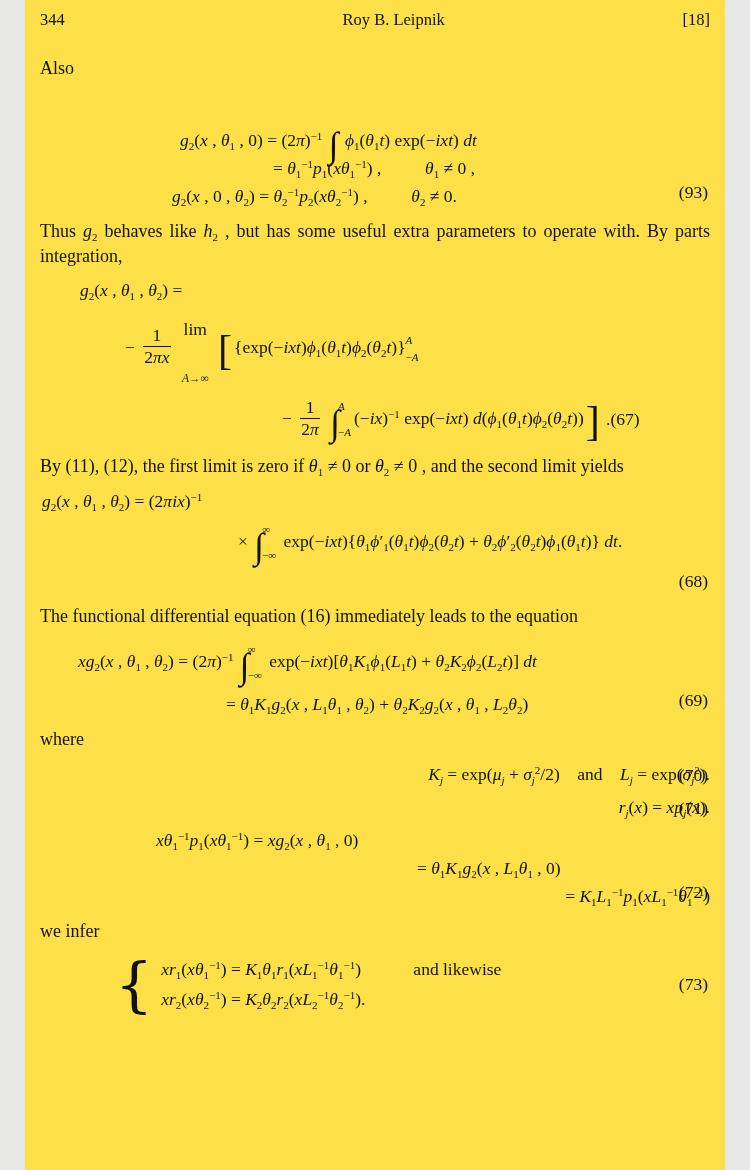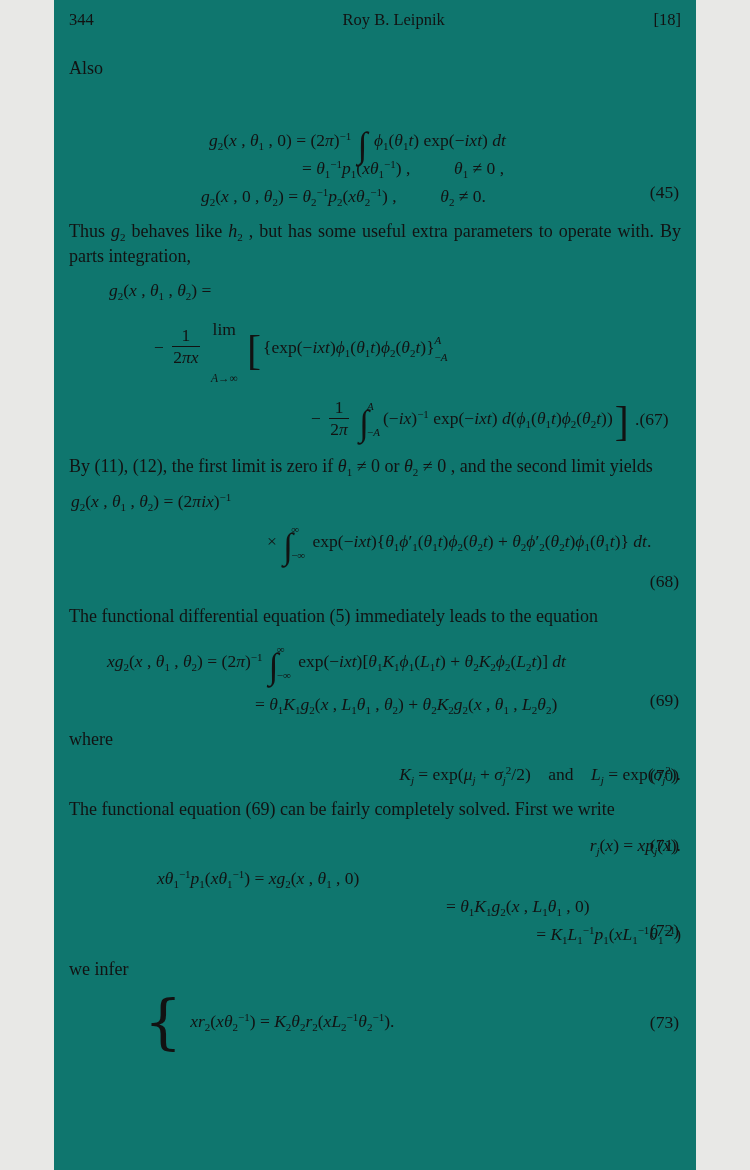--- a/index.html
+++ b/index.html
@@ -1,18 +1,18 @@
 <!DOCTYPE html>
 <html><head>
 <meta charset="utf-8">
 <style>
   html,body{margin:0;padding:0;background:#e8e8e6;}
   .page{
-    width:642px;height:1170px;box-sizing:border-box;
-    margin:0 auto;background:#0f766e;color:#121212;
+    width:700px;height:1170px;box-sizing:border-box;
+    margin:0 auto;background:#fde047;color:#121212;
     font-family:"Liberation Serif","DejaVu Serif",serif;
     padding:10px 15px 6px 15px;overflow:hidden;
   }
   
   .pagehead{display:flex;justify-content:space-between;align-items:baseline;
     font-size:16.5px;margin-bottom:26px;}
   .pagehead .rh{margin-left:40px;}
   
   .para{font-size:18px;line-height:1.42;text-align:justify;margin:10px 0;}
   .para i{font-style:italic;}
@@ -48,21 +48,21 @@
   #eq67{margin-top:6px;}
   #eq67 .intro{margin-left:40px;}
   #eq67 .l1{margin-left:85px;margin-top:16px;}
   #eq67 .l2{margin-left:242px;margin-top:18px;}
   #eq68 .l1{margin-left:2px;}
   #eq68 .l2{margin-left:198px;margin-top:10px;}
   #eq68 .numline{text-align:right;margin:2px 2px 0 0;}
   #eq69 .l1{margin-left:38px;}
   #eq69 .l2{margin-left:186px;margin-top:10px;margin-bottom:2px;}
   .eq.center{text-align:right;}
-  #eq72 .l1{margin-left:88px;}
+  #eq72 .l1{margin-left:116px;}
   #eq72 .l2{margin-left:377px;}
   #eq72 .l3{margin-left:377px;margin-bottom:2px;text-align:right;}
   #eq73{margin-left:75px;margin-top:14px;}
   .caseswrap{display:flex;align-items:center;}
   .brace{font-size:60px;line-height:0.85;font-weight:400;margin-right:8px;
        font-family:"DejaVu Serif",serif;}
   .cases{display:flex;flex-direction:column;gap:9px;font-size:17.5px;white-space:nowrap;}
   .cline .side{margin-left:48px;font-style:normal;}
 </style>
 </head>
@@ -75,21 +75,21 @@
     <span class="rh">Roy B. Leipnik</span>
     <span>[18]</span>
   </div>
 
   <p class="para">Also</p>
 
   <div class="eq" id="eq66">
     <div class="line l1"><i>g</i><sub>2</sub>(<i>x</i> , <i>θ</i><sub>1</sub> , 0) = (2<i>π</i>)<sup>−1</sup> <span class="int">∫</span> <i>ϕ</i><sub>1</sub>(<i>θ</i><sub>1</sub><i>t</i>) exp(−<i>ixt</i>) <i>dt</i></div>
     <div class="line l2">= <i>θ</i><sub>1</sub><sup>−1</sup><i>p</i><sub>1</sub>(<i>x</i><i>θ</i><sub>1</sub><sup>−1</sup>) ,   <i>θ</i><sub>1</sub> ≠ 0 ,</div>
     <div class="line l3"><i>g</i><sub>2</sub>(<i>x</i> , 0 , <i>θ</i><sub>2</sub>) = <i>θ</i><sub>2</sub><sup>−1</sup><i>p</i><sub>2</sub>(<i>x</i><i>θ</i><sub>2</sub><sup>−1</sup>) ,   <i>θ</i><sub>2</sub> ≠ 0.</div>
-    <span class="eqnum bot">(45)</span>
+    <span class="eqnum bot">(93)</span>
   </div>
 
   <p class="para">Thus <i>g</i><sub>2</sub> behaves like <i>h</i><sub>2</sub> , but has some useful extra parameters to operate with. By parts integration,</p>
 
   <div class="eq" id="eq67">
     <div class="line intro"><i>g</i><sub>2</sub>(<i>x</i> , <i>θ</i><sub>1</sub> , <i>θ</i><sub>2</sub>) =</div>
     <div class="line l1">− <span class="frac">
           <span class="fn">1</span>
           <span class="fd">2<i>πx</i></span>
         </span> <span class="lim">
@@ -114,39 +114,38 @@
 
   <div class="eq" id="eq68">
     <div class="line l1"><i>g</i><sub>2</sub>(<i>x</i> , <i>θ</i><sub>1</sub> , <i>θ</i><sub>2</sub>) = (2<i>πix</i>)<sup>−1</sup></div>
     <div class="line l2">× <span class="int">∫</span><span class="stack ilim">
           <span>∞</span>
           <span>−∞</span>
         </span> exp(−<i>ixt</i>){<i>θ</i><sub>1</sub><i>ϕ</i>′<sub>1</sub>(<i>θ</i><sub>1</sub><i>t</i>)<i>ϕ</i><sub>2</sub>(<i>θ</i><sub>2</sub><i>t</i>) + <i>θ</i><sub>2</sub><i>ϕ</i>′<sub>2</sub>(<i>θ</i><sub>2</sub><i>t</i>)<i>ϕ</i><sub>1</sub>(<i>θ</i><sub>1</sub><i>t</i>)} <i>dt</i>.</div>
     <div class="numline">(68)</div>
   </div>
 
-  <p class="para">The functional differential equation (5) immediately leads to the equation</p>
+  <p class="para">The functional differential equation (16) immediately leads to the equation</p>
 
   <div class="eq" id="eq69">
     <div class="line l1"><i>xg</i><sub>2</sub>(<i>x</i> , <i>θ</i><sub>1</sub> , <i>θ</i><sub>2</sub>) = (2<i>π</i>)<sup>−1</sup> <span class="int">∫</span><span class="stack ilim">
           <span>∞</span>
           <span>−∞</span>
         </span> exp(−<i>ixt</i>)[<i>θ</i><sub>1</sub><i>K</i><sub>1</sub><i>ϕ</i><sub>1</sub>(<i>L</i><sub>1</sub><i>t</i>) + <i>θ</i><sub>2</sub><i>K</i><sub>2</sub><i>ϕ</i><sub>2</sub>(<i>L</i><sub>2</sub><i>t</i>)] <i>dt</i></div>
     <div class="line l2">= <i>θ</i><sub>1</sub><i>K</i><sub>1</sub><i>g</i><sub>2</sub>(<i>x</i> , <i>L</i><sub>1</sub><i>θ</i><sub>1</sub> , <i>θ</i><sub>2</sub>) + <i>θ</i><sub>2</sub><i>K</i><sub>2</sub><i>g</i><sub>2</sub>(<i>x</i> , <i>θ</i><sub>1</sub> , <i>L</i><sub>2</sub><i>θ</i><sub>2</sub>)</div>
     <span class="eqnum bot">(69)</span>
   </div>
 
   <p class="para">where</p>
 
   <div class="eq center" id="eq70">
     <span><i>K</i><sub><i>j</i></sub> = exp(<i>μ</i><sub><i>j</i></sub> + <i>σ</i><sub><i>j</i></sub><sup>2</sup>/2) and <i>L</i><sub><i>j</i></sub> = exp(<i>σ</i><sub><i>j</i></sub><sup>2</sup>).</span>
     <span class="eqnum mid">(70)</span>
   </div>
 
-  <p class="para">The functional equation (69) can be fairly completely solved. First we write</p>
 
   <div class="eq center" id="eq71">
     <span><i>r</i><sub><i>j</i></sub>(<i>x</i>) = <i>xp</i><sub><i>j</i></sub>(<i>x</i>).</span>
     <span class="eqnum mid">(71)</span>
   </div>
 
 
   <div class="eq" id="eq72">
     <div class="line l1"><i>x</i><i>θ</i><sub>1</sub><sup>−1</sup><i>p</i><sub>1</sub>(<i>x</i><i>θ</i><sub>1</sub><sup>−1</sup>) = <i>xg</i><sub>2</sub>(<i>x</i> , <i>θ</i><sub>1</sub> , 0)</div>
     <div class="line l2">= <i>θ</i><sub>1</sub><i>K</i><sub>1</sub><i>g</i><sub>2</sub>(<i>x</i> , <i>L</i><sub>1</sub><i>θ</i><sub>1</sub> , 0)</div>
@@ -154,20 +153,24 @@
     <span class="eqnum bot">(72)</span>
   </div>
 
   <p class="para">we infer</p>
 
   <div class="eq" id="eq73">
     <div class="caseswrap">
       <span class="brace">{</span>
       <div class="cases">
         <div class="cline">
+          <span><i>xr</i><sub>1</sub>(<i>x</i><i>θ</i><sub>1</sub><sup>−1</sup>) = <i>K</i><sub>1</sub><i>θ</i><sub>1</sub><i>r</i><sub>1</sub>(<i>x</i><i>L</i><sub>1</sub><sup>−1</sup><i>θ</i><sub>1</sub><sup>−1</sup>)</span>
+          <span class="side">and likewise</span>
+        </div>
+        <div class="cline">
           <span><i>xr</i><sub>2</sub>(<i>x</i><i>θ</i><sub>2</sub><sup>−1</sup>) = <i>K</i><sub>2</sub><i>θ</i><sub>2</sub><i>r</i><sub>2</sub>(<i>x</i><i>L</i><sub>2</sub><sup>−1</sup><i>θ</i><sub>2</sub><sup>−1</sup>).</span>
         </div>
       </div>
     </div>
     <span class="eqnum mid">(73)</span>
   </div>
 
 </div>
 
 </body></html>

